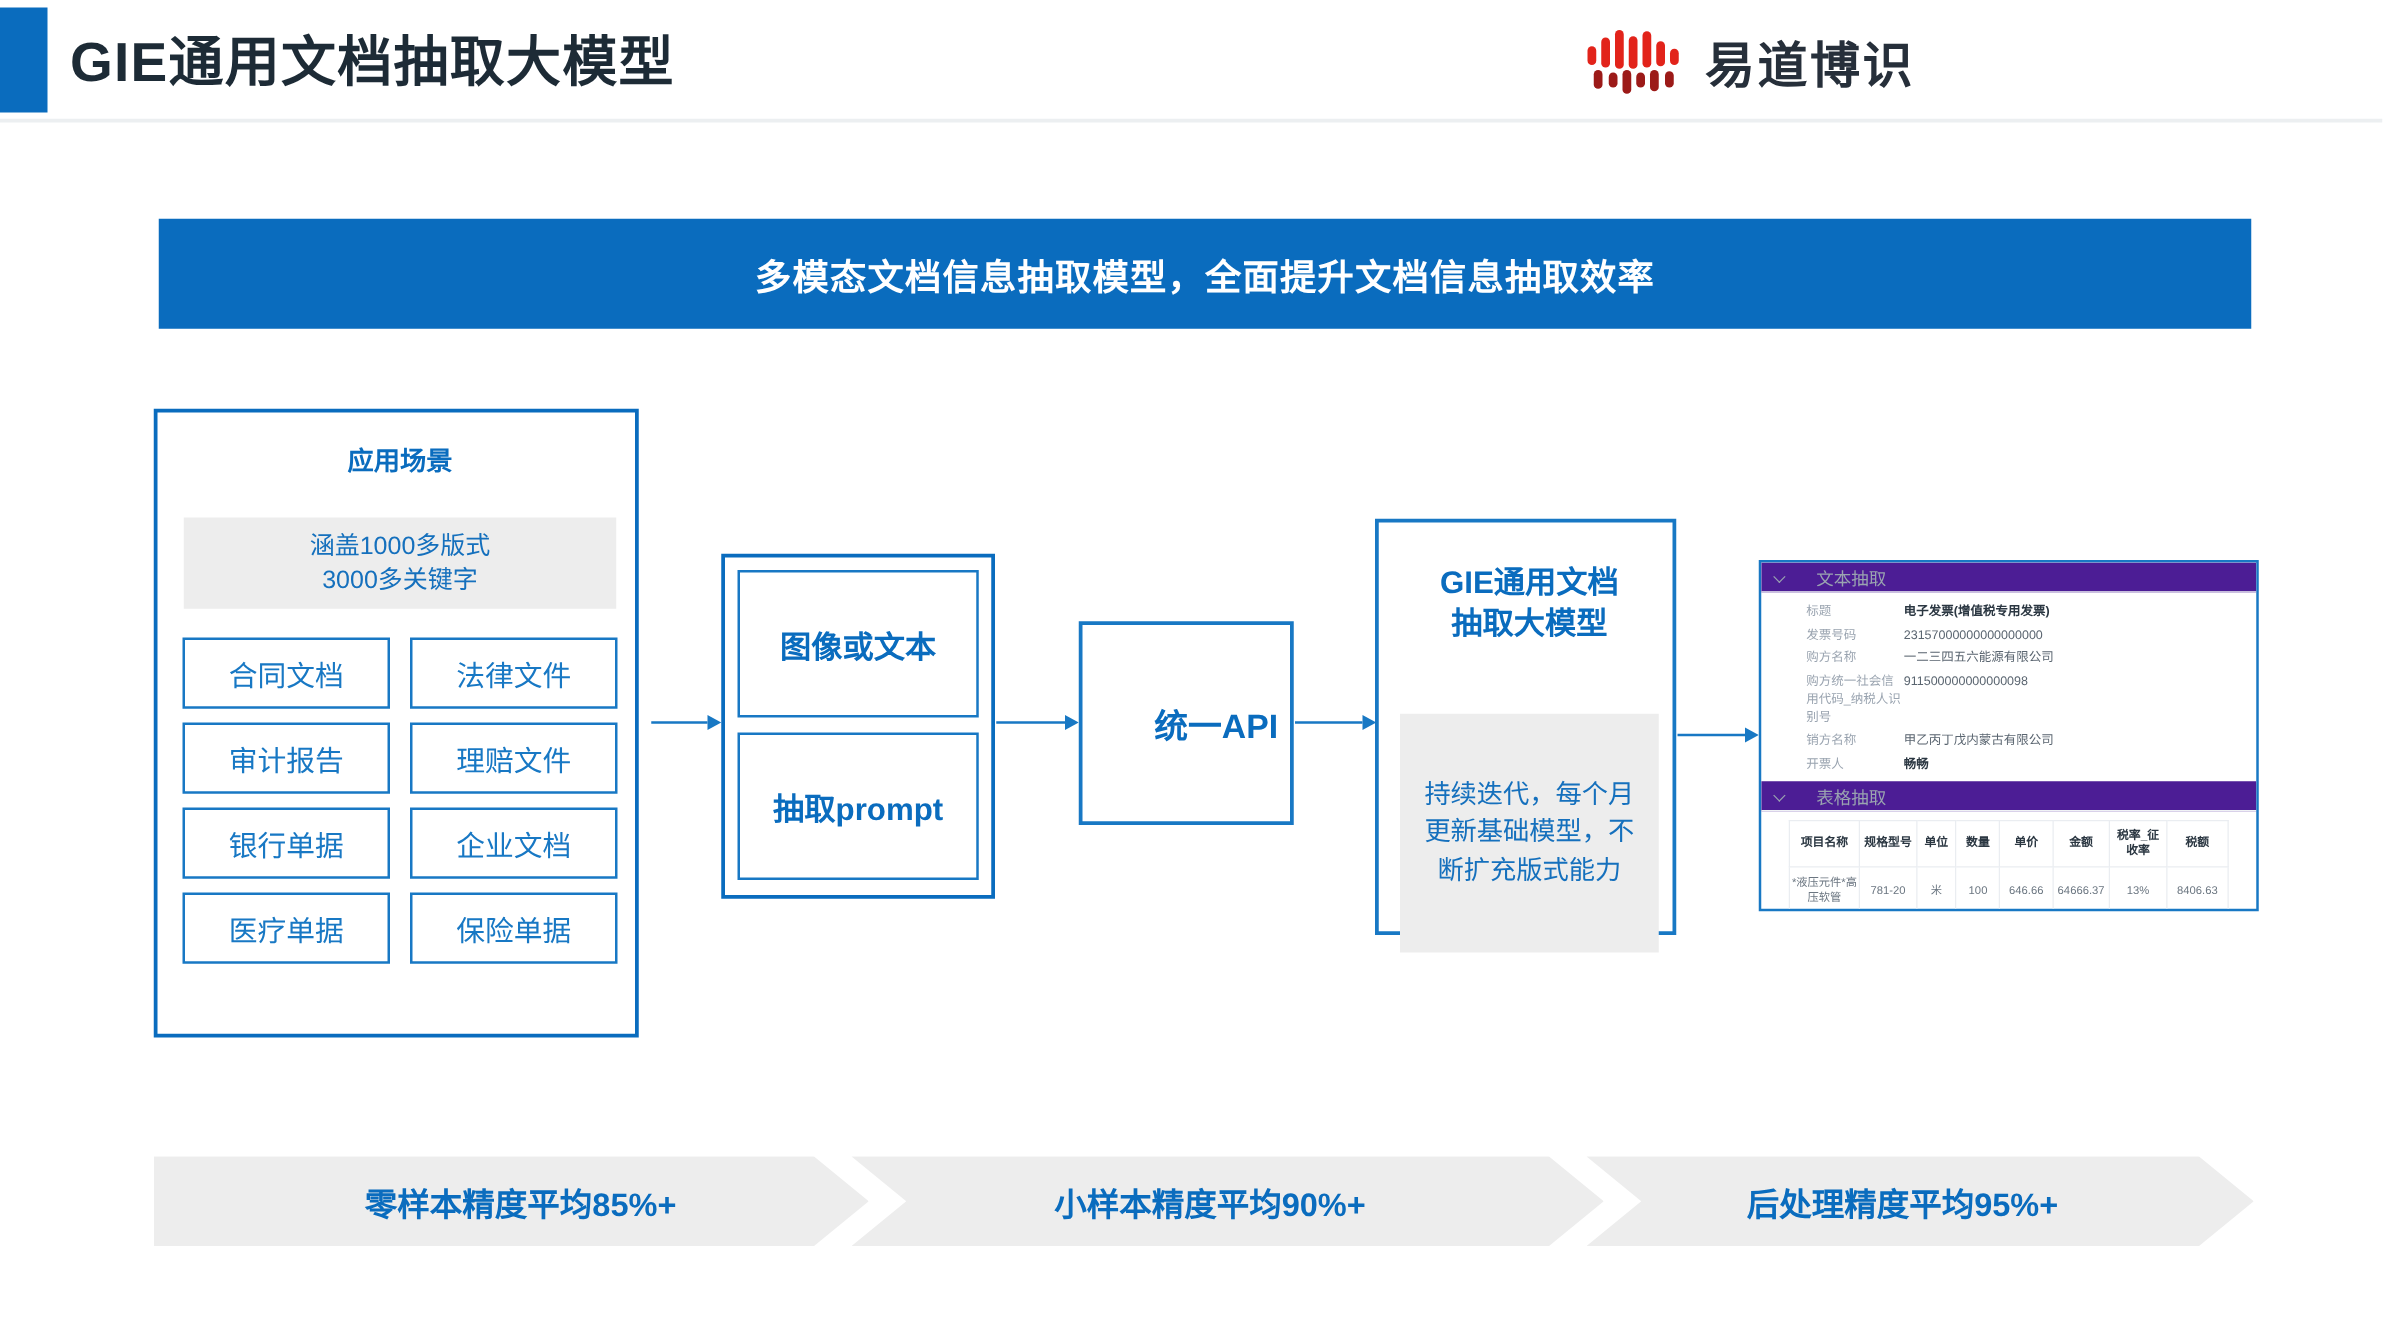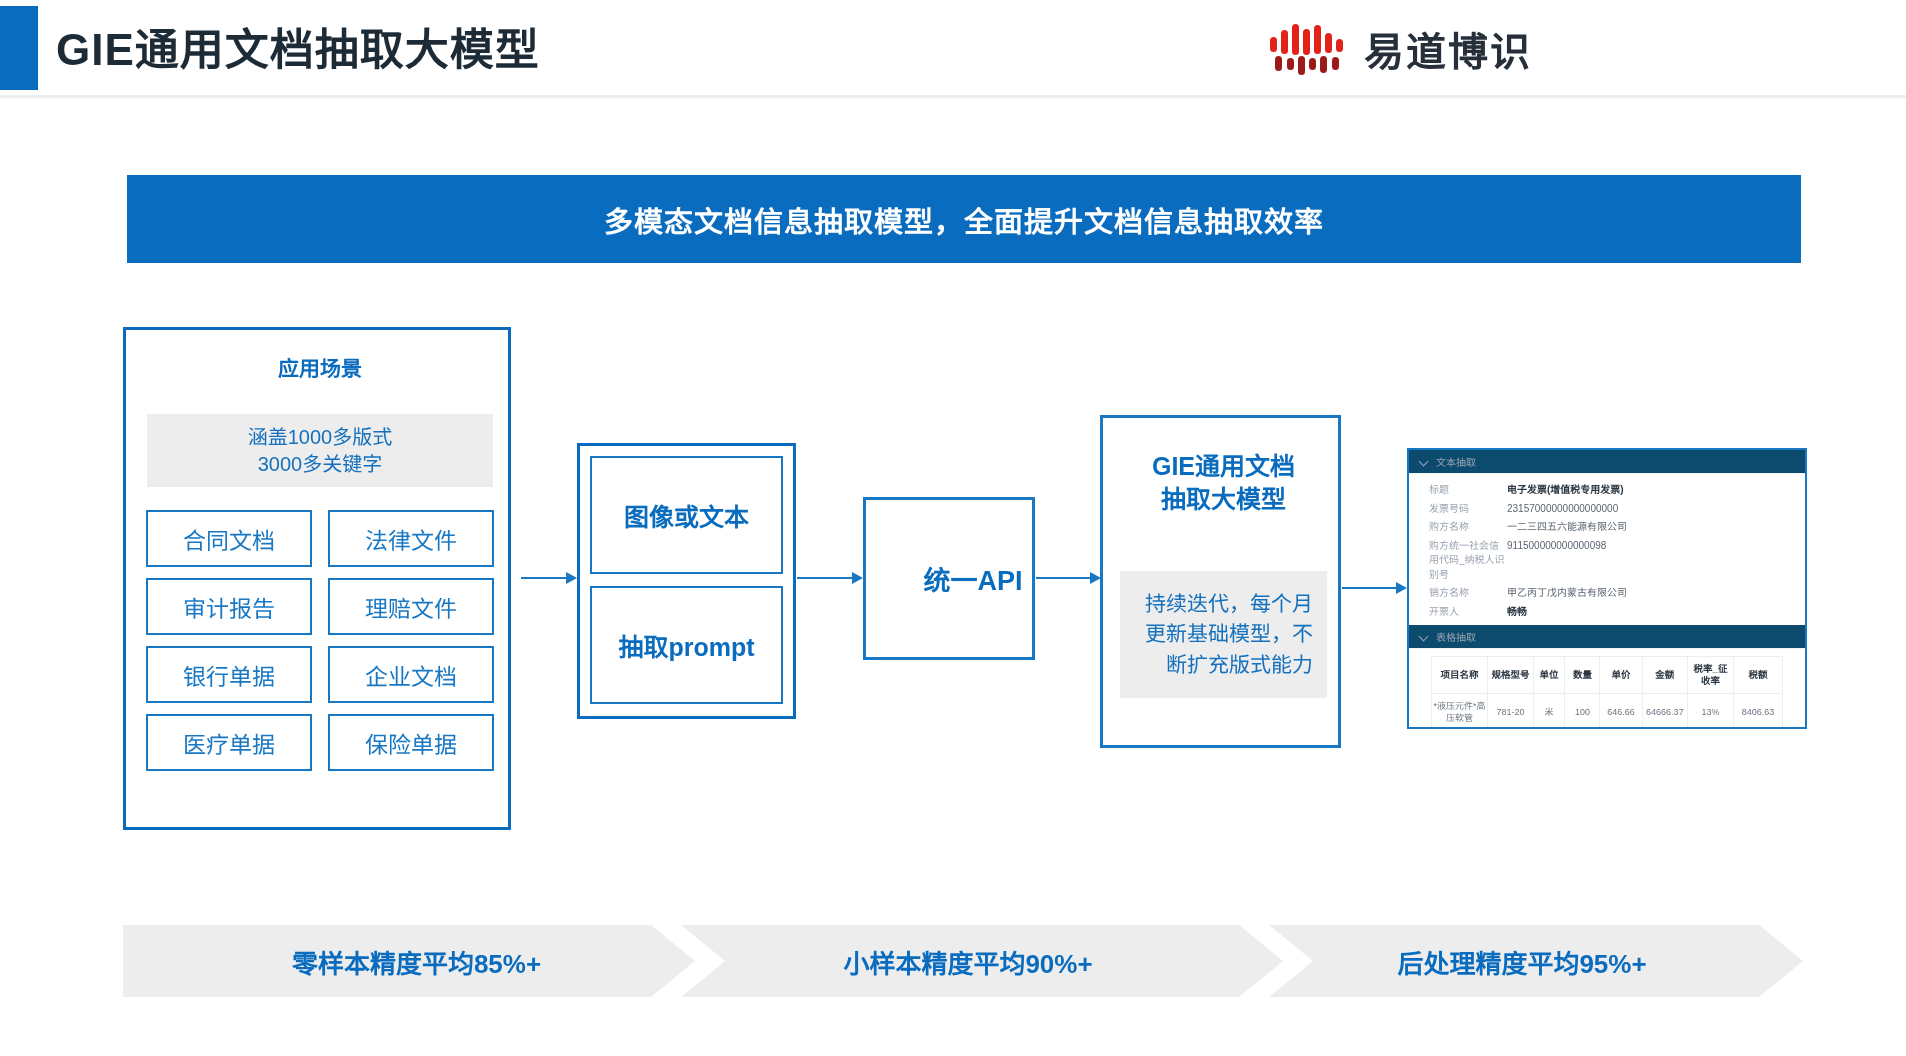--- a/index.html
+++ b/index.html
@@ -82,44 +82,44 @@
   
   #model-box{
     position:absolute;left:1100px;top:415px;width:241px;height:333px;
     border:3px solid #1878c4;box-sizing:border-box;background:#fff;
   }
   #model-title{
     position:absolute;left:0;top:32px;width:241px;text-align:center;
     font-size:25px;font-weight:bold;color:#0a6cbe;line-height:1.32;
   }
   #model-note{
-    position:absolute;left:17px;top:153px;width:207px;height:127px;
+    position:absolute;left:17px;top:153px;width:207px;height:191px;
     background:#ededed;color:#1570bd;font-size:21px;line-height:1.45;
     display:flex;align-items:center;justify-content:center;
-    text-align:right;padding:0 14px;box-sizing:border-box;
+    text-align:center;padding:0 14px;box-sizing:border-box;
   }
 
   
   #result-panel{
     position:absolute;left:1407px;top:448px;width:400px;height:281px;
     border:2px solid #1878c4;box-sizing:border-box;background:#fff;
     overflow:hidden;
   }
   .result-section-head{
-    height:24px;background:#0c4a6e;border-bottom:1px solid #f0f2f5;
-    display:flex;align-items:center;gap:7px;padding-left:11px;
-    font-size:10px;color:#9aa4b0;box-sizing:border-box;
+    height:24px;background:#4c1d95;border-bottom:1px solid #f0f2f5;
+    display:flex;align-items:center;gap:24px;padding-left:11px;
+    font-size:14px;color:#9aa4b0;box-sizing:border-box;
   }
   .chev{display:inline-block;width:9px;height:9px;position:relative;}
   .chev::before{
     content:"";position:absolute;left:0;top:1px;width:6px;height:6px;
     border-right:1.4px solid #9aa4b0;border-bottom:1.4px solid #9aa4b0;
     transform:rotate(45deg);
   }
-  #kv-list{padding:7px 0 4px 0;}
+  #kv-list{padding:7px 0 4px 16px;}
   .kv-row{display:flex;padding:2px 0 2px 20px;font-size:10px;line-height:1.45;}
   .kv-key{width:78px;flex:0 0 78px;color:#9aa4b0;}
   .kv-val{color:#5a6570;}
   .kv-val.bold{color:#2b3742;font-weight:bold;}
 
   #result-table{
     margin:7px 0 0 22px;width:352px;border-collapse:collapse;
     font-size:9px;color:#6b7681;table-layout:fixed;
   }
   #result-table th,#result-table td{

